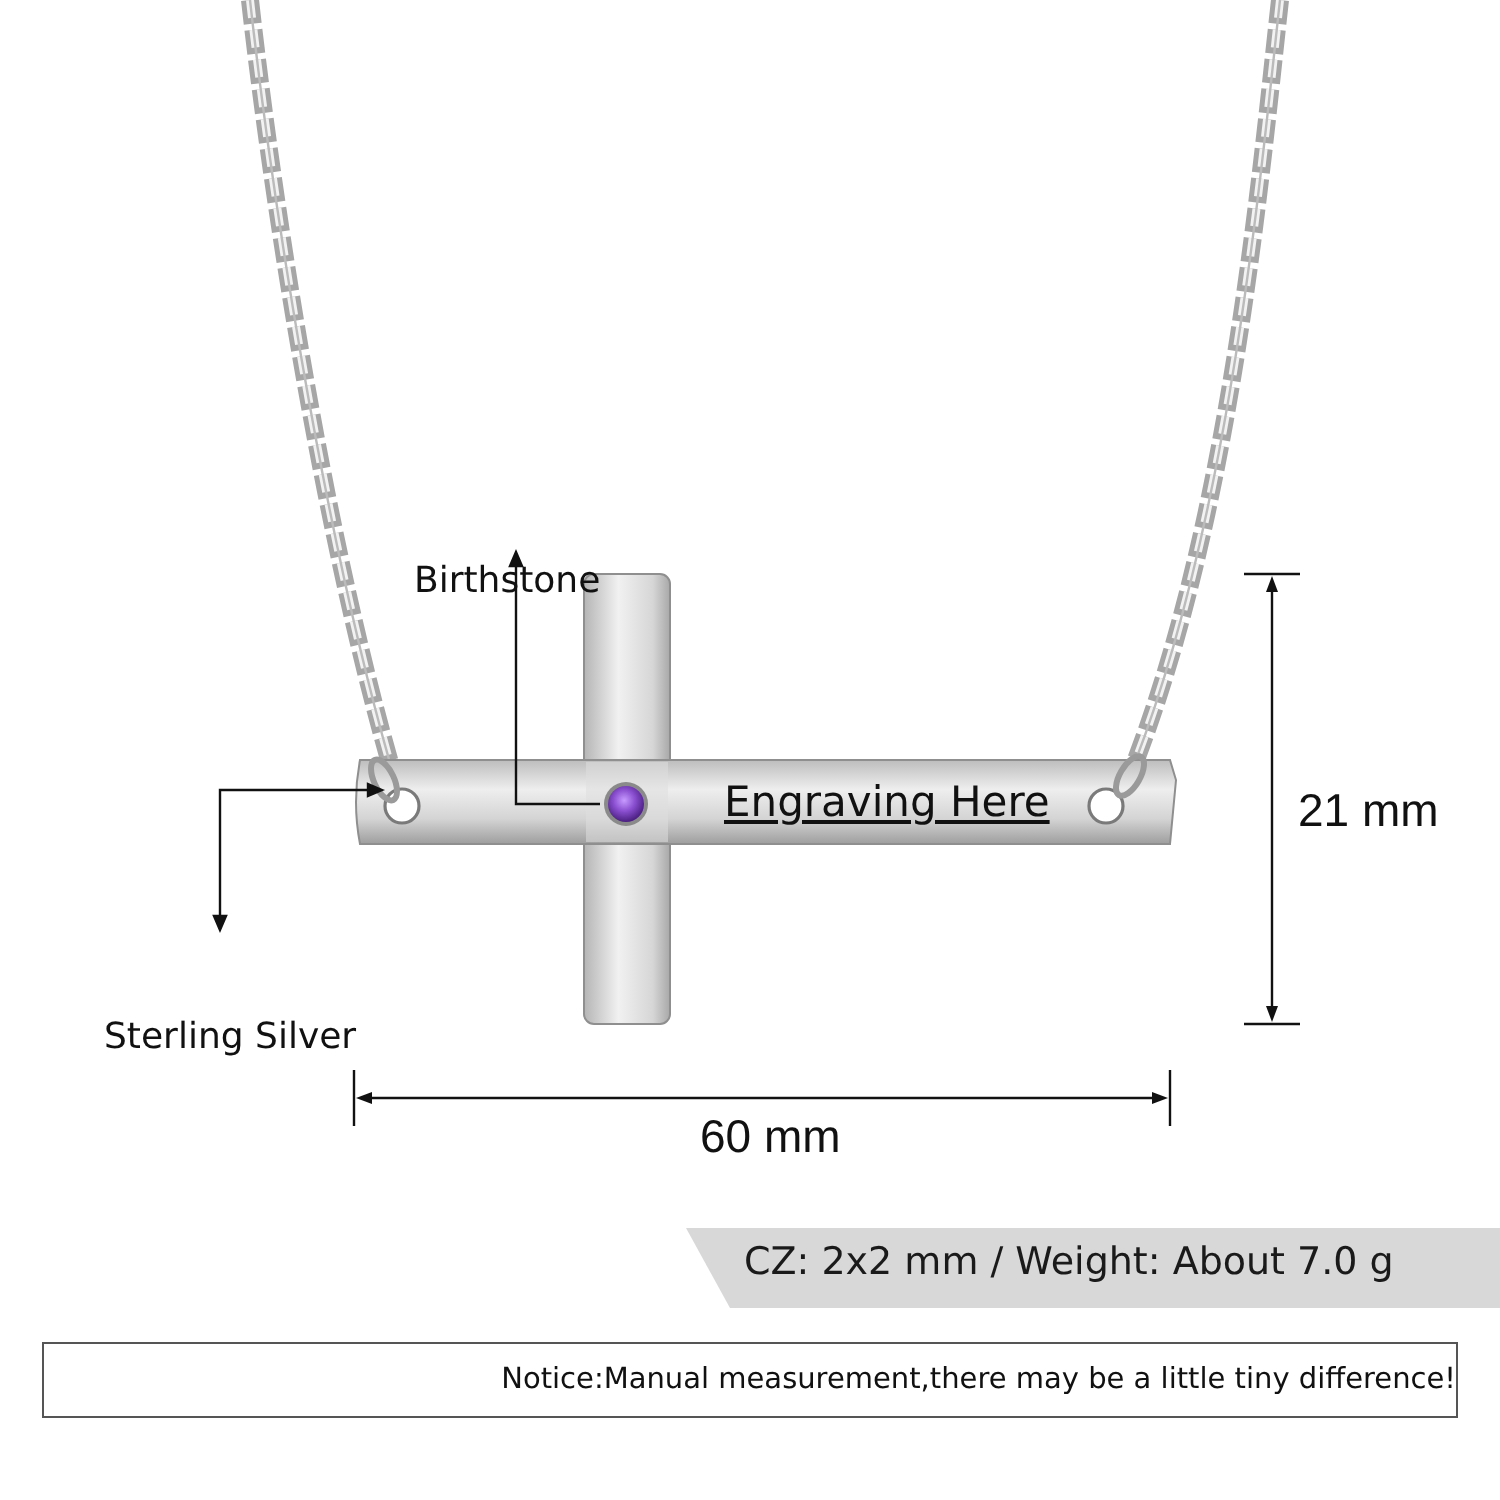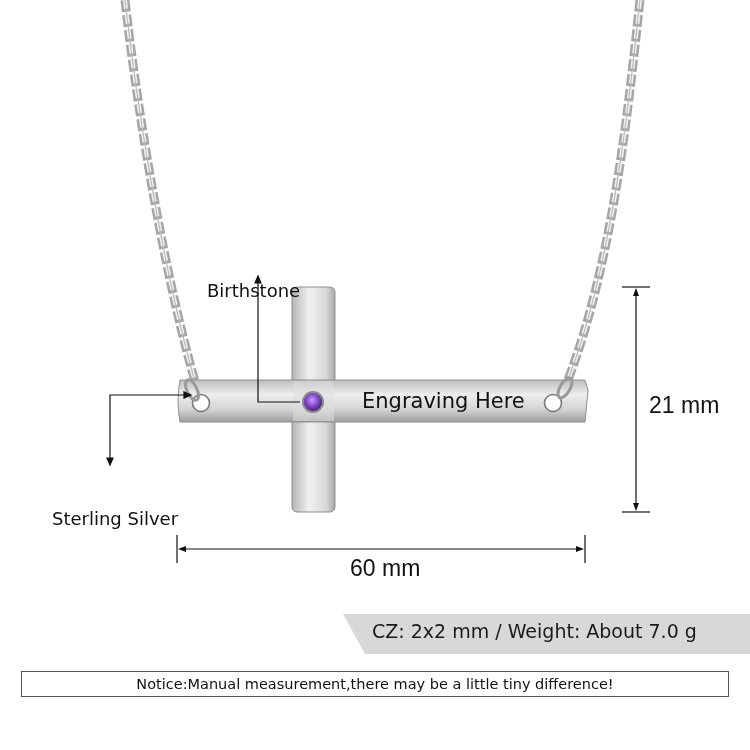--- a/index.html
+++ b/index.html
@@ -8,23 +8,23 @@
   .label { font-size:18px; color:#111; white-space:nowrap; }
   .dim { font-family:"Liberation Sans", sans-serif; font-size:23px; color:#111; white-space:nowrap; }
   svg.stage { position:absolute; left:0; top:0; }
   .spec-band {
     position:absolute; left:343px; top:614px; width:407px; height:40px;
     background:#d8d8d8;
     clip-path: polygon(0 0, 100% 0, 100% 100%, 22px 100%);
   }
   .spec-text { position:absolute; left:372px; top:620px; font-size:19px; color:#1a1a1a; white-space:nowrap;text-align:right; }
   .notice-box {
-    position:absolute; left:21px; top:671px; width:708px; height:26px;
+    position:absolute; left:21px; top:671px; width:708px; height:38px;
     border:1.5px solid #555; box-sizing:border-box;
-    display:flex; align-items:center; justify-content:center;
+    display:flex; align-items:center; justify-content:flex-end;
   }
   .notice-text { font-size:14.5px; color:#111; white-space:nowrap; }
 </style>
 </head>
 <body>
 
 <svg class="stage" width="750" height="750" viewBox="0 0 750 750">
   <defs>
     <linearGradient id="metal" x1="0" y1="0" x2="0" y2="1">
       <stop offset="0" stop-color="#bdbdbd"></stop>
@@ -101,21 +101,21 @@
     <line x1="177" y1="535" x2="177" y2="563"></line>
     <line x1="585" y1="535" x2="585" y2="563"></line>
     <line x1="181" y1="549" x2="581" y2="549"></line>
     <polygon points="178,549 186,546 186,552" fill="#111" stroke="none"></polygon>
     <polygon points="584,549 576,546 576,552" fill="#111" stroke="none"></polygon>
   </g>
 </svg>
 
 <span class="abs label" style="left:207px; top:256px;margin-top:24px;">Birthstone</span>
 <span class="abs label" style="left:52px; top:508px;">Sterling Silver</span>
-<span class="abs" style="left:362px; top:389px; font-size:21px; color:#111; white-space:nowrap;">Engraving Here</span>
+<span class="abs" style="left:362px; top:389px; font-size:21px; color:#111; white-space:nowrap;text-decoration:underline;">Engraving Here</span>
 
 <span class="abs dim" style="left:649px; top:392px;">21 mm</span>
 <span class="abs dim" style="left:350px; top:555px;">60 mm</span>
 
 <div class="spec-band"></div>
 <span class="spec-text">CZ: 2x2 mm / Weight: About 7.0 g</span>
 
 <div class="notice-box">
   <span class="notice-text">Notice:Manual measurement,there may be a little tiny difference!</span>
 </div>

